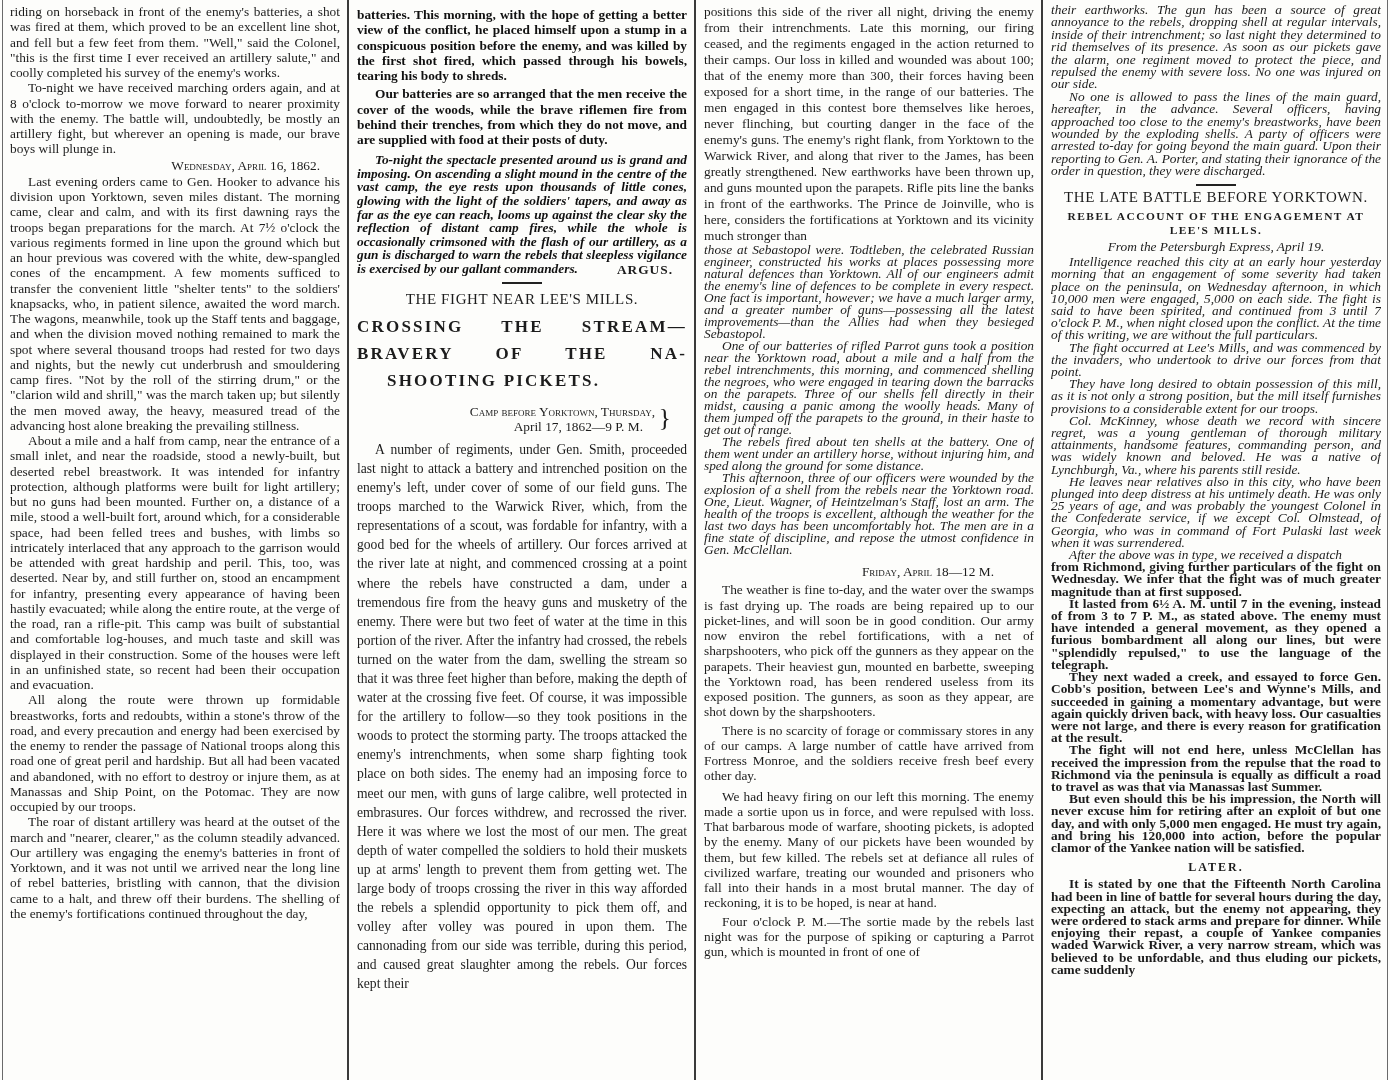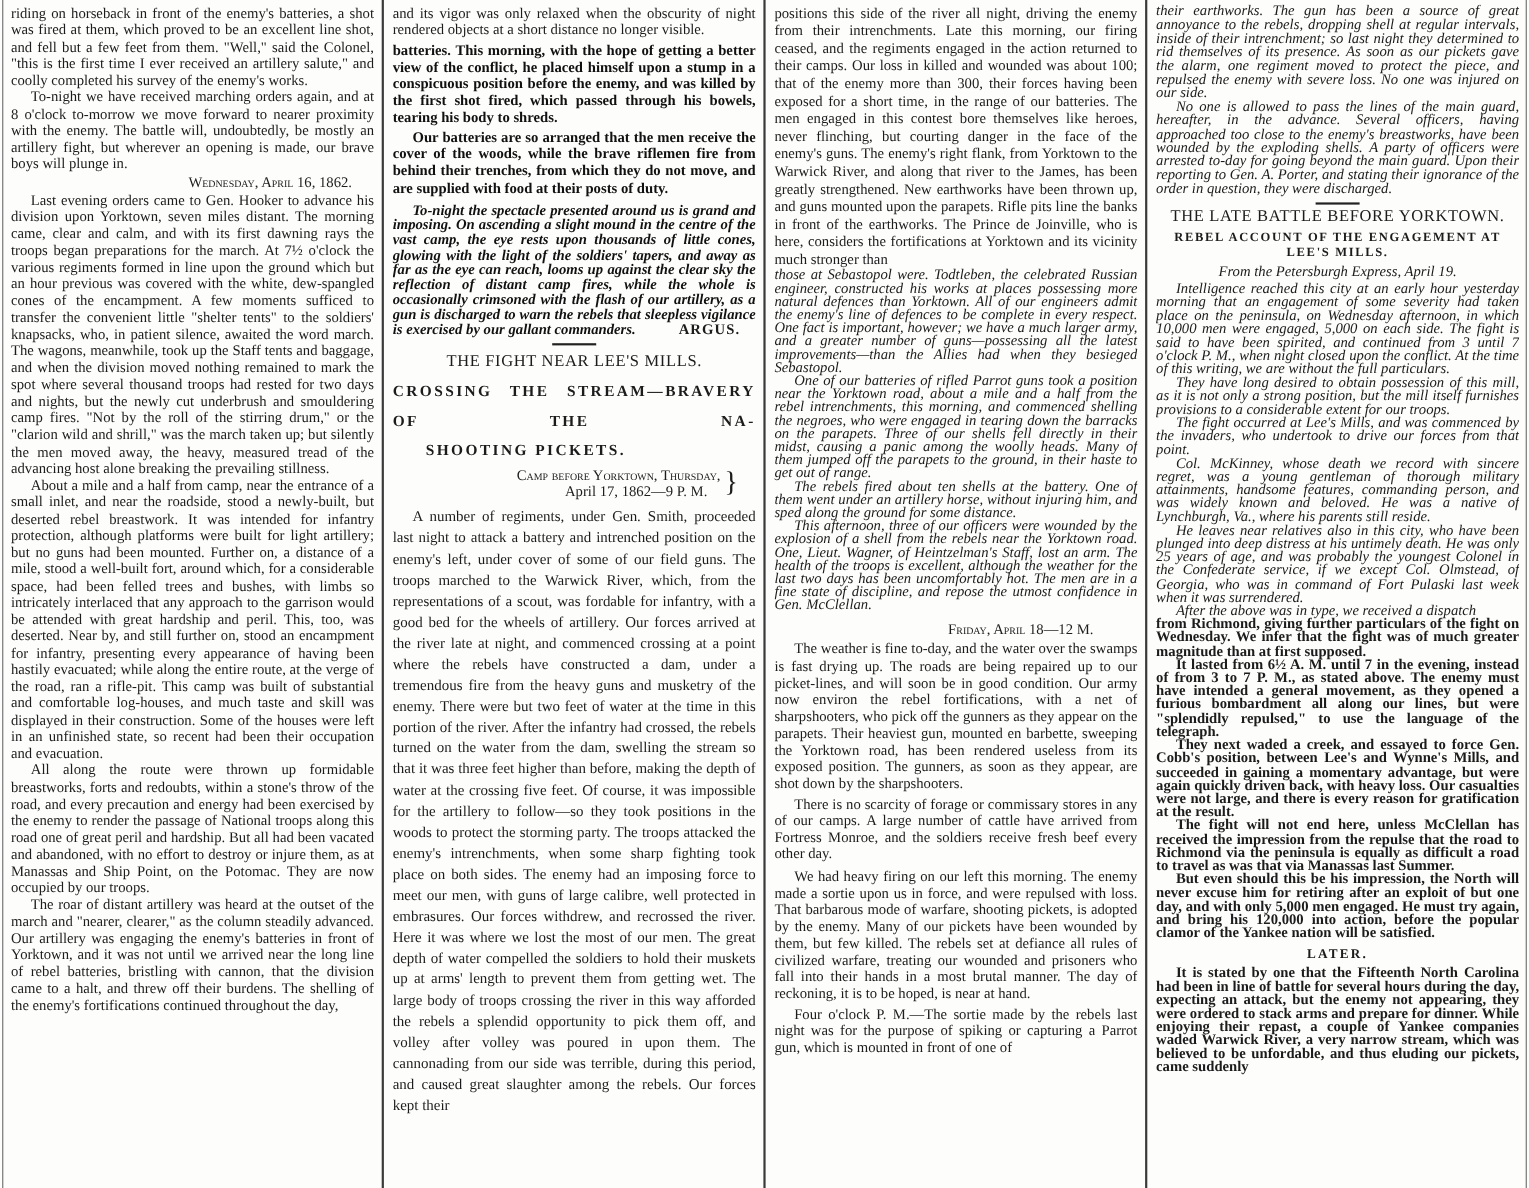--- a/index.html
+++ b/index.html
@@ -24,27 +24,27 @@
     position:absolute; top:0; width:2px; height:1080px; background:#3a3a3a;
   }
   .rule.thin { width:1px; background:#6a6a6a; }
   .dateline { text-align:right; padding-right:20px; margin:1px 0; font-variant:small-caps; }
   .dateline.right2 { padding-right:40px; }
   .headline {
     text-align:center; font-size:15px; letter-spacing:0.6px; margin:8px 0 6px 0;
     font-weight:normal; font-family: "Liberation Serif", serif;
   }
   .subhead {
-    font-size:14px; letter-spacing:2.2px; font-weight:bold; line-height:27px;
+    font-size:17px; letter-spacing:2.2px; font-weight:bold; line-height:27px;
     text-transform:uppercase; font-family:"Liberation Serif", serif;
   }
   .subhead .l1 { display:block; text-align:justify; text-align-last:justify; }
   .subhead .l2 { display:block; padding-left:30px; }
   .subhead .l3 { display:block; padding-left:30px; }
-  .campline { text-align:right; padding-right:32px; line-height:15px; margin:0 0 6px; }
+  .campline { text-align:right; padding-right:32px; line-height:15px; margin:10px 0 6px; }
   .camp-brace { position:absolute; right:16px; font-size:26px; line-height:28px; }
   .short-dash { width:40px; height:2px; background:#222; margin:6px auto 4px; }
   .signature { float:right; font-weight:bold; letter-spacing:1px; }
   .subhead4 { text-align:center; font-size:11.4px; letter-spacing:1.5px; font-weight:bold; line-height:14px; margin:2px 0; }
   .source { text-align:center; font-style:italic; margin:2px 0; }
   .later { text-align:center; font-weight:bold; letter-spacing:2px; font-size:12px; margin:6px 0 3px; }
   .sc { font-variant:small-caps; }
 </style>
 </head>
 <body>
@@ -61,21 +61,20 @@
     <p class="cont">riding on horseback in front of the enemy's batteries, a shot was fired at them, which proved to be an excellent line shot, and fell but a few feet from them. "Well," said the Colonel, "this is the first time I ever received an artillery salute," and coolly completed his survey of the enemy's works.</p>
     <p>To-night we have received marching orders again, and at 8 o'clock to-morrow we move forward to nearer proximity with the enemy. The battle will, undoubtedly, be mostly an artillery fight, but wherever an opening is made, our brave boys will plunge in.</p>
     <div class="dateline">Wednesday, April 16, 1862.</div>
     <p>Last evening orders came to Gen. Hooker to advance his division upon Yorktown, seven miles distant. The morning came, clear and calm, and with its first dawning rays the troops began preparations for the march. At 7½ o'clock the various regiments formed in line upon the ground which but an hour previous was covered with the white, dew-spangled cones of the encampment. A few moments sufficed to transfer the convenient little "shelter tents" to the soldiers' knapsacks, who, in patient silence, awaited the word march. The wagons, meanwhile, took up the Staff tents and baggage, and when the division moved nothing remained to mark the spot where several thousand troops had rested for two days and nights, but the newly cut underbrush and smouldering camp fires. "Not by the roll of the stirring drum," or the "clarion wild and shrill," was the march taken up; but silently the men moved away, the heavy, measured tread of the advancing host alone breaking the prevailing stillness.</p>
     <p>About a mile and a half from camp, near the entrance of a small inlet, and near the roadside, stood a newly-built, but deserted rebel breastwork. It was intended for infantry protection, although platforms were built for light artillery; but no guns had been mounted. Further on, a distance of a mile, stood a well-built fort, around which, for a considerable space, had been felled trees and bushes, with limbs so intricately interlaced that any approach to the garrison would be attended with great hardship and peril. This, too, was deserted. Near by, and still further on, stood an encampment for infantry, presenting every appearance of having been hastily evacuated; while along the entire route, at the verge of the road, ran a rifle-pit. This camp was built of substantial and comfortable log-houses, and much taste and skill was displayed in their construction. Some of the houses were left in an unfinished state, so recent had been their occupation and evacuation.</p>
     <p>All along the route were thrown up formidable breastworks, forts and redoubts, within a stone's throw of the road, and every precaution and energy had been exercised by the enemy to render the passage of National troops along this road one of great peril and hardship. But all had been vacated and abandoned, with no effort to destroy or injure them, as at Manassas and Ship Point, on the Potomac. They are now occupied by our troops.</p>
     <p>The roar of distant artillery was heard at the outset of the march and "nearer, clearer," as the column steadily advanced. Our artillery was engaging the enemy's batteries in front of Yorktown, and it was not until we arrived near the long line of rebel batteries, bristling with cannon, that the division came to a halt, and threw off their burdens. The shelling of the enemy's fortifications continued throughout the day,</p>
   </div>
 
   <div class="col" style="left:357px; width:330px;">
-    <p class="cont">and its vigor was only relaxed when the obscurity of night rendered objects at a short distance no longer visible.</p>
     <p class="cont bold" style="margin-top:3px;">batteries. This morning, with the hope of getting a better view of the conflict, he placed himself upon a stump in a conspicuous position before the enemy, and was killed by the first shot fired, which passed through his bowels, tearing his body to shreds.</p>
     <p class="bold" style="margin-top:3px;">Our batteries are so arranged that the men receive the cover of the woods, while the brave riflemen fire from behind their trenches, from which they do not move, and are supplied with food at their posts of duty.</p>
     <p class="bold tight" style="margin-top:6px;">To-night the spectacle presented around us is grand and imposing. On ascending a slight mound in the centre of the vast camp, the eye rests upon thousands of little cones, glowing with the light of the soldiers' tapers, and away as far as the eye can reach, looms up against the clear sky the reflection of distant camp fires, while the whole is occasionally crimsoned with the flash of our artillery, as a gun is discharged to warn the rebels that sleepless vigilance is exercised by our gallant commanders.</p>
     <div style="overflow:hidden; height:14px; margin-top:-14px;">
       <span class="signature" style="padding-right:14px;">ARGUS.</span>
     </div>
     <div class="short-dash"></div>
     <div class="headline">THE FIGHT NEAR LEE'S MILLS.</div>
     <div class="subhead">
       <span class="l1">CROSSING THE STREAM—BRAVERY OF THE NA-</span>
@@ -103,22 +102,22 @@
   </div>
 
   <div class="col" style="left:1051px; width:330px;">
     <p class="cont tight" style="line-height:12.4px;">their earthworks. The gun has been a source of great annoyance to the rebels, dropping shell at regular intervals, inside of their intrenchment; so last night they determined to rid themselves of its presence. As soon as our pickets gave the alarm, one regiment moved to protect the piece, and repulsed the enemy with severe loss. No one was injured on our side.</p>
     <p class="tight" style="line-height:12.4px;">No one is allowed to pass the lines of the main guard, hereafter, in the advance. Several officers, having approached too close to the enemy's breastworks, have been wounded by the exploding shells. A party of officers were arrested to-day for going beyond the main guard. Upon their reporting to Gen. A. Porter, and stating their ignorance of the order in question, they were discharged.</p>
     <div class="short-dash"></div>
     <div class="headline" style="margin:2px 0 4px;">THE LATE BATTLE BEFORE YORKTOWN.</div>
     <div class="subhead4">REBEL ACCOUNT OF THE ENGAGEMENT AT LEE'S MILLS.</div>
     <div class="source">From the Petersburgh Express, April 19.</div>
     <p class="tight" style="line-height:12.2px;">Intelligence reached this city at an early hour yesterday morning that an engagement of some severity had taken place on the peninsula, on Wednesday afternoon, in which 10,000 men were engaged, 5,000 on each side. The fight is said to have been spirited, and continued from 3 until 7 o'clock P. M., when night closed upon the conflict. At the time of this writing, we are without the full particulars.</p>
+    <p class="tight" style="line-height:12.2px;">The fight occurred at Lee's Mills, and was commenced by the invaders, who undertook to drive our forces from that point.</p>
     <p class="tight" style="line-height:12.2px;">They have long desired to obtain possession of this mill, as it is not only a strong position, but the mill itself furnishes provisions to a considerable extent for our troops.</p>
-    <p class="tight" style="line-height:12.2px;">The fight occurred at Lee's Mills, and was commenced by the invaders, who undertook to drive our forces from that point.</p>
     <p class="tight" style="line-height:12.2px;">Col. McKinney, whose death we record with sincere regret, was a young gentleman of thorough military attainments, handsome features, commanding person, and was widely known and beloved. He was a native of Lynchburgh, Va., where his parents still reside.</p>
     <p class="tight" style="line-height:12.2px;">He leaves near relatives also in this city, who have been plunged into deep distress at his untimely death. He was only 25 years of age, and was probably the youngest Colonel in the Confederate service, if we except Col. Olmstead, of Georgia, who was in command of Fort Pulaski last week when it was surrendered.</p>
     <p class="tight" style="line-height:12.2px;">After the above was in type, we received a dispatch</p>
     <p class="cont tightb" style="line-height:12.2px;">from Richmond, giving further particulars of the fight on Wednesday. We infer that the fight was of much greater magnitude than at first supposed.</p>
     <p class="tightb" style="line-height:12.2px;">It lasted from 6½ A. M. until 7 in the evening, instead of from 3 to 7 P. M., as stated above. The enemy must have intended a general movement, as they opened a furious bombardment all along our lines, but were "splendidly repulsed," to use the language of the telegraph.</p>
     <p class="tightb" style="line-height:12.2px;">They next waded a creek, and essayed to force Gen. Cobb's position, between Lee's and Wynne's Mills, and succeeded in gaining a momentary advantage, but were again quickly driven back, with heavy loss. Our casualties were not large, and there is every reason for gratification at the result.</p>
     <p class="tightb" style="line-height:12.2px;">The fight will not end here, unless McClellan has received the impression from the repulse that the road to Richmond via the peninsula is equally as difficult a road to travel as was that via Manassas last Summer.</p>
     <p class="tightb" style="line-height:12.2px;">But even should this be his impression, the North will never excuse him for retiring after an exploit of but one day, and with only 5,000 men engaged. He must try again, and bring his 120,000 into action, before the popular clamor of the Yankee nation will be satisfied.</p>
     <div class="later">LATER.</div>
     <p class="tightb" style="line-height:12.2px;">It is stated by one that the Fifteenth North Carolina had been in line of battle for several hours during the day, expecting an attack, but the enemy not appearing, they were ordered to stack arms and prepare for dinner. While enjoying their repast, a couple of Yankee companies waded Warwick River, a very narrow stream, which was believed to be unfordable, and thus eluding our pickets, came suddenly</p>

